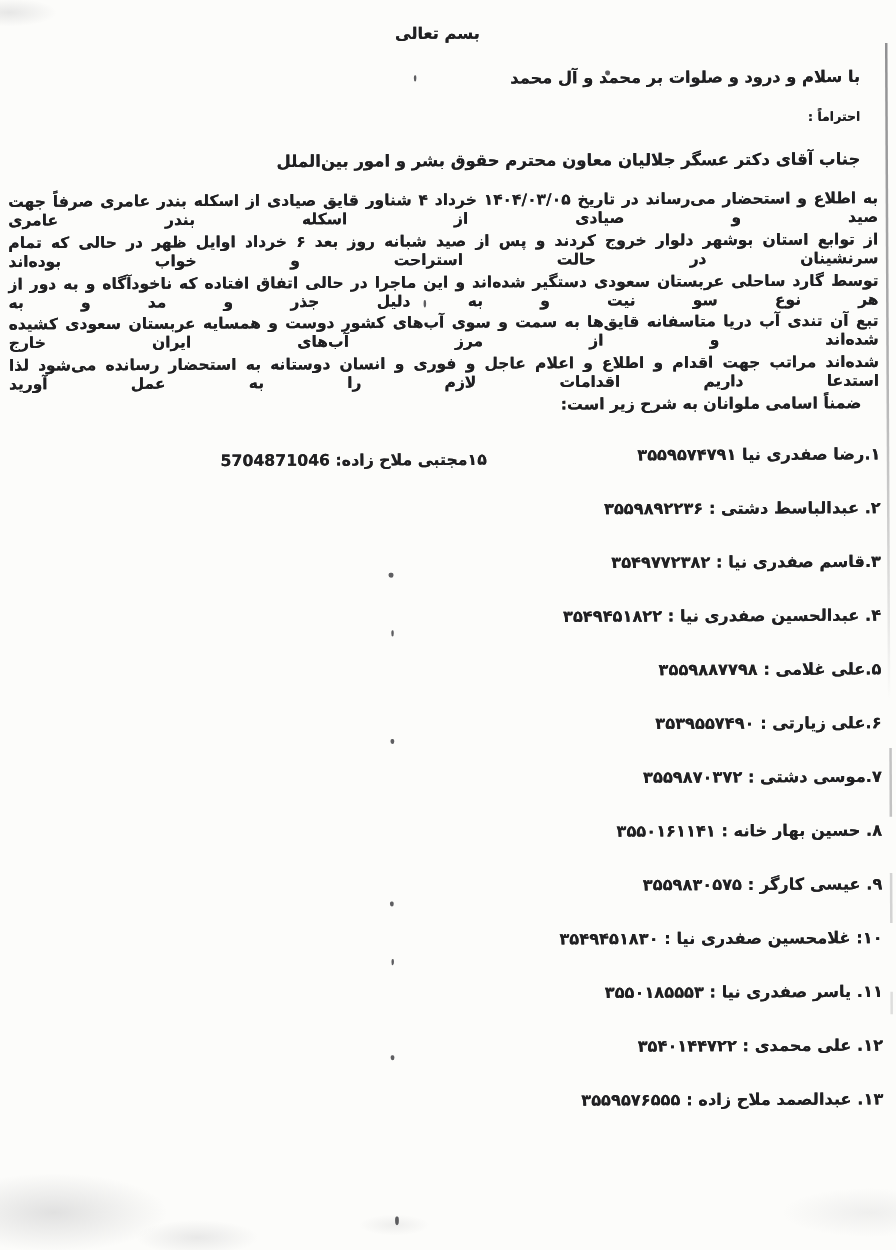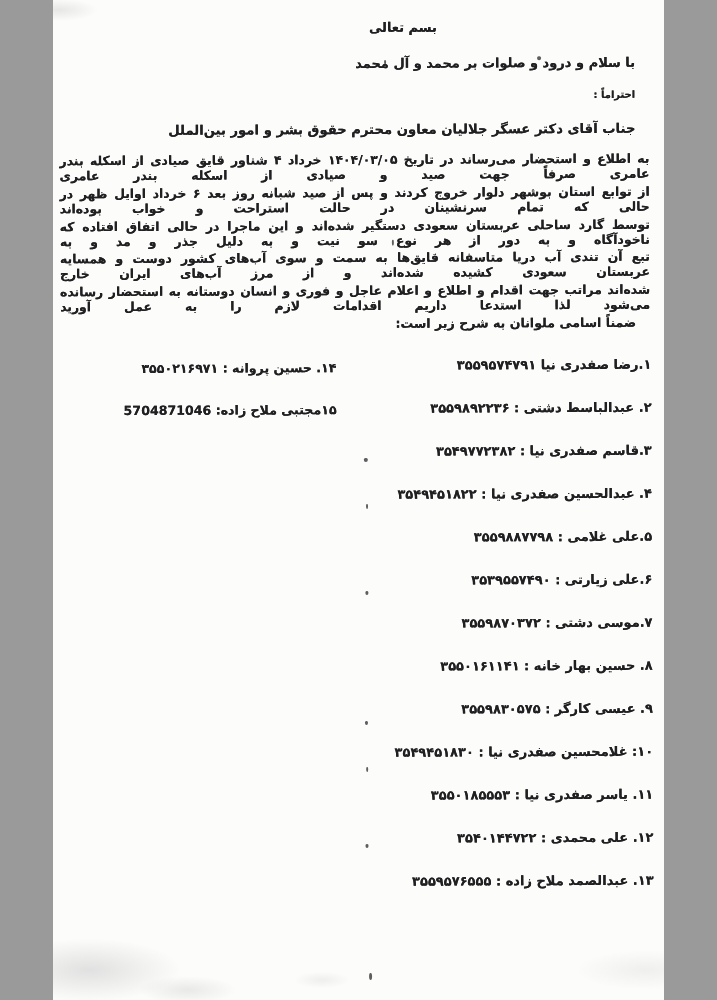--- a/index.html
+++ b/index.html
@@ -1,18 +1,18 @@
 <!DOCTYPE html>
 <html lang="fa"><head>
 <meta charset="utf-8">
 <style>
   html, body { margin: 0; padding: 0; background: #9a9a9a; }
   .scan {
     position: relative;
-    width: 611px;
+    width: 717px;
     height: 1000px;
     margin: 0 auto;
     overflow: hidden;
     background:
       radial-gradient(ellipse 130px 45px at 6% 97%, rgba(115,115,122,0.20), transparent 70%),
       radial-gradient(ellipse 70px 20px at 22% 99%, rgba(115,115,122,0.14), transparent 70%),
       radial-gradient(ellipse 100px 28px at 97% 97%, rgba(125,125,132,0.10), transparent 70%),
       radial-gradient(ellipse 55px 16px at 1% 1%, rgba(120,120,126,0.16), transparent 70%),
       radial-gradient(ellipse 40px 12px at 44% 98%, rgba(120,120,126,0.10), transparent 70%),
       #fcfcfa;
@@ -137,21 +137,20 @@
       <div class="sailor-entry rtl">۷.موسی دشتی : ۳۵۵۹۸۷۰۳۷۲</div>
       <div class="sailor-entry rtl">۸. حسین بهار خانه : ۳۵۵۰۱۶۱۱۴۱</div>
       <div class="sailor-entry rtl">۹. عیسی کارگر : ۳۵۵۹۸۳۰۵۷۵</div>
       <div class="sailor-entry rtl">۱۰: غلامحسین صفدری نیا : ۳۵۴۹۴۵۱۸۳۰</div>
       <div class="sailor-entry rtl">۱۱. یاسر صفدری نیا : ۳۵۵۰۱۸۵۵۵۳</div>
       <div class="sailor-entry rtl">۱۲. علی محمدی : ۳۵۴۰۱۴۴۷۲۲</div>
       <div class="sailor-entry rtl">۱۳. عبدالصمد ملاح زاده : ۳۵۵۹۵۷۶۵۵۵</div>
     </div>
 
     <div class="sailors-left">
-      <div class="sailor-entry rtl">۱۴. حسین پروانه : ۳۵۵۰۲۱۶۹۷۱</div>
       <div class="sailor-entry rtl">۱۵مجتبی ملاح زاده: 5704871046</div>
     </div>
 
     <div class="edge-line"></div>
     <div class="edge-dash" style="top:600px; height:55px;"></div>
     <div class="edge-dash" style="top:700px; height:40px; opacity:.7;"></div>
     <div class="edge-dash" style="top:795px; height:18px; opacity:.5;"></div>
 
     <div class="speck" style="left:333px; top:60px;  width:2px; height:5px;"></div>
     <div class="speck" style="left:486px; top:57px;  width:4px; height:4px;"></div>

